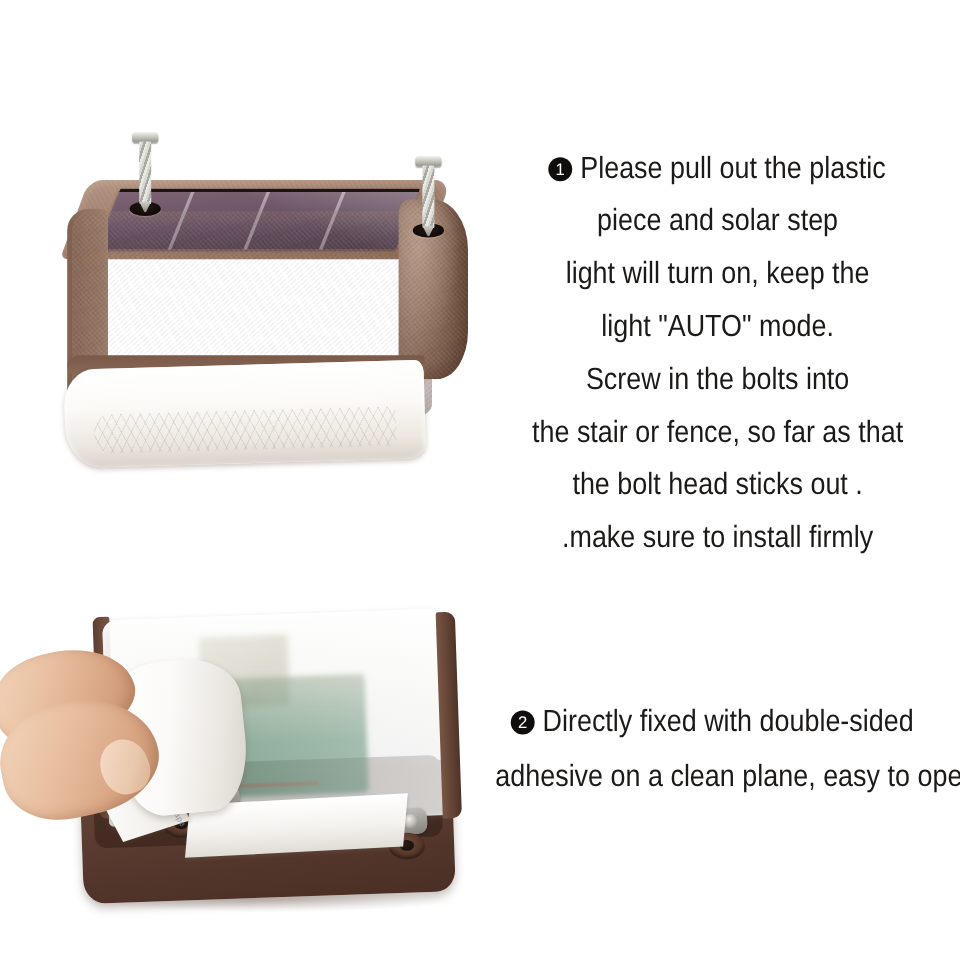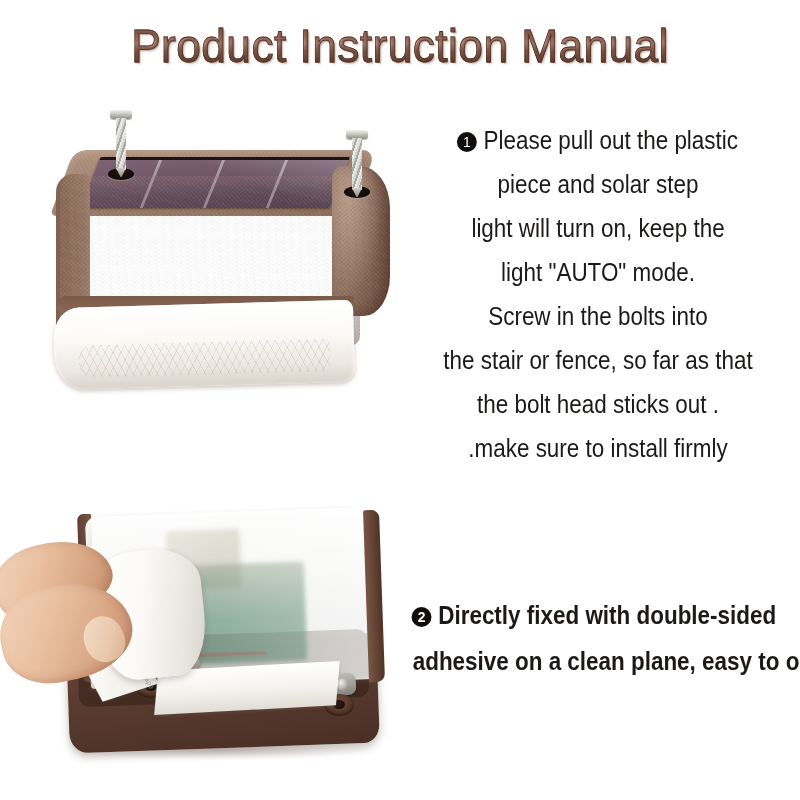--- a/index.html
+++ b/index.html
@@ -35,21 +35,21 @@
 
   
   .steptext{
     position:absolute;
     font-family:"Liberation Sans", sans-serif;
     color:#1c1a18;
     text-align:center;
     line-height:1.0;
   }
   #step1-text{ left:398px; top:118px; width:400px; }
-  #step2-text{ left:388px; top:592px; width:412px;font-weight:bold; }
+  #step2-text{ left:388px; top:578px; width:412px; }
   .steptext .ln{
     display:block;
     font-size:25.5px;
     transform:scaleX(0.88);
     white-space:nowrap;
     height:44px;
     line-height:44px;
   }
   #step2-text .ln{height:46px;line-height:46px;}
   .marker{
@@ -321,23 +321,20 @@
     position:absolute;left:44px;top:252px;width:300px;height:20px;
     background:radial-gradient(ellipse at 50% 50%, rgba(120,100,88,.30) 0%, rgba(120,100,88,0) 72%);
     border-radius:50%;
   }
 </style>
 </head>
 <body>
 
 <div id="page">
 
-  <div class="title-wrap">
-    <span class="title">Product Instruction Manual</span>
-  </div>
 
   <div id="photo-top">
 
     <div class="lamp-top"></div>
 
     <div class="solar-panel">
       <div class="solar-cellline" style="left:60px;"></div>
       <div class="solar-cellline" style="left:123px;"></div>
       <div class="solar-cellline" style="left:186px;"></div>
       <div class="sheen"></div>

